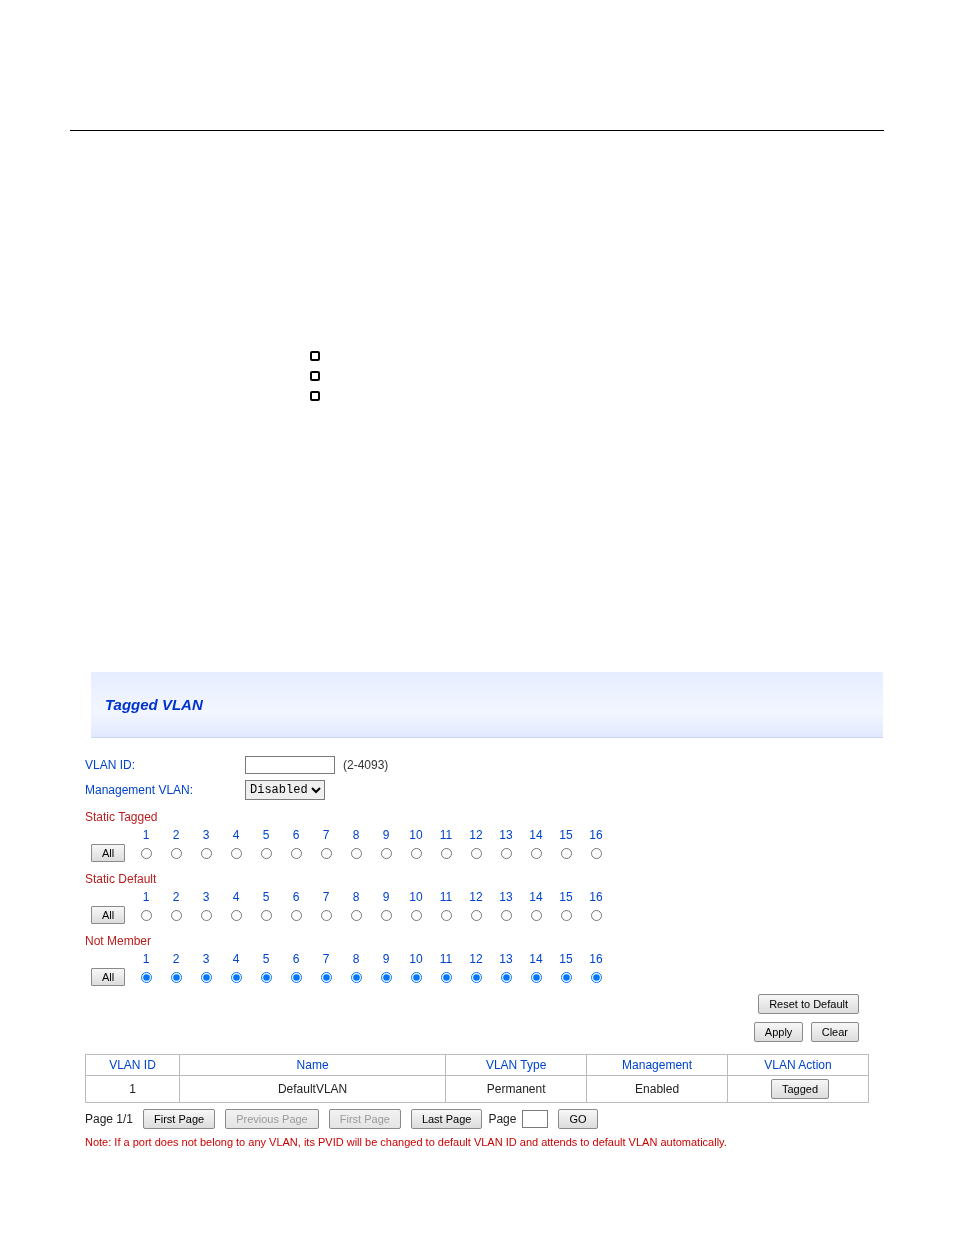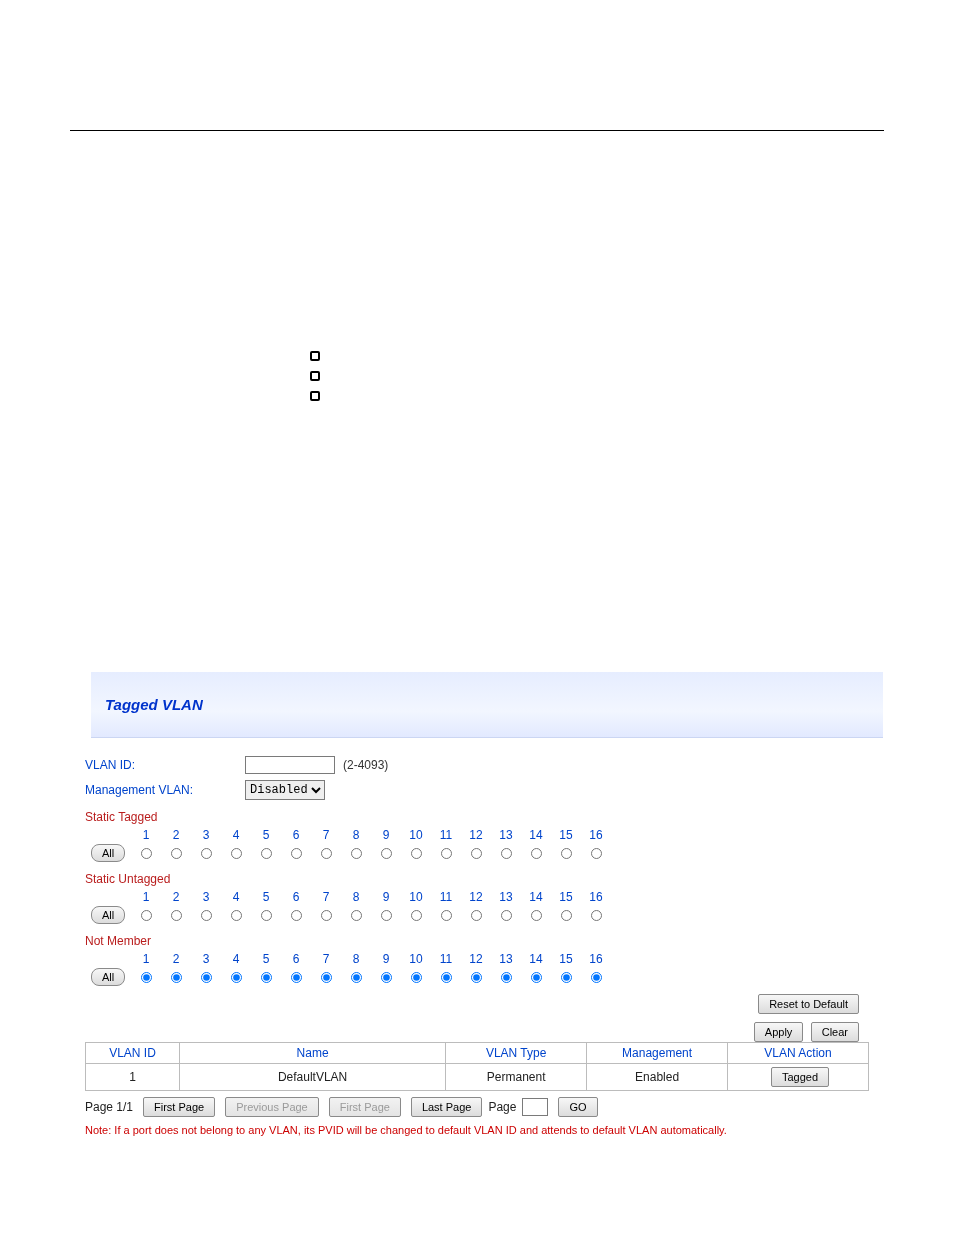--- a/index.html
+++ b/index.html
@@ -35,33 +35,33 @@
   select.sel { height: 20px; border: 1px solid #7a7a7a; font-size: 12px; font-family: Liberation Mono, monospace; }
   .hint { color: #333; font-size: 12px; }
 
   .section-label { color: #b91c1c; font-size: 12px; margin-top: 10px; margin-bottom: 2px; }
 
   .port-grid { display: grid; grid-template-columns: 46px repeat(16, 30px); align-items: center; }
   .port-grid .hdr { color: #0044cc; font-size: 12px; text-align: center; padding: 2px 0; }
   .port-grid .all-cell { text-align: center; }
   .port-grid .all-btn {
     width: 34px; height: 18px; font-size: 11px; border: 1px solid #8a8a8a;
-    background: linear-gradient(#f7f7f7,#dcdcdc); border-radius: 8px; cursor: pointer;
+    background: linear-gradient(#f7f7f7,#dcdcdc); border-radius: 1px; cursor: pointer;
   }
   .port-grid .radio-cell { text-align: center; }
   input.port-radio { width: 11px; height: 11px; vertical-align: middle; }
 
   .btn-row { margin-top: 8px; text-align: right; padding-right: 10px; }
   .btn {
     height: 20px; font-size: 11px; border: 1px solid #8a8a8a;
     background: linear-gradient(#f7f7f7,#dcdcdc); border-radius: 2px; cursor: pointer;
     padding: 0 10px; margin-left: 4px;
   }
 
-  table.list { width: 100%; border-collapse: collapse; margin-top: 0; font-size: 12px; }
+  table.list { width: 100%; border-collapse: collapse; margin-top: 12px; font-size: 12px; }
   table.list th { color: #0044cc; font-weight: normal; border: 1px solid #bcbcbc; padding: 3px 0; background: #fff; }
   table.list td { text-align: center; border: 1px solid #bcbcbc; padding: 3px 0; }
   table.list td .btn { }
 
   .pager { display: flex; align-items: center; gap: 6px; margin-top: 6px; font-size: 12px; }
   .pager .btn[disabled] { color: #9a9a9a; background: linear-gradient(#f2f2f2,#e4e4e4); cursor: default; }
   input.page-box { width: 26px; height: 18px; border: 1px solid #7a7a7a; font-size: 12px; text-align: center; }
 
   .note { color: #cc0000; font-size: 11px; margin-top: 6px; line-height: 1.3; }
   .note b { font-weight: normal; }
@@ -138,21 +138,21 @@
         <div class="radio-cell"><input type="radio" class="port-radio" name="port-9" style=""></div>
         <div class="radio-cell"><input type="radio" class="port-radio" name="port-10" style=""></div>
         <div class="radio-cell"><input type="radio" class="port-radio" name="port-11" style=""></div>
         <div class="radio-cell"><input type="radio" class="port-radio" name="port-12" style=""></div>
         <div class="radio-cell"><input type="radio" class="port-radio" name="port-13" style=""></div>
         <div class="radio-cell"><input type="radio" class="port-radio" name="port-14" style=""></div>
         <div class="radio-cell"><input type="radio" class="port-radio" name="port-15" style=""></div>
         <div class="radio-cell"><input type="radio" class="port-radio" name="port-16" style=""></div>
       </div>
 
-    <div class="section-label">Static Untagged</div>
+    <div class="section-label">Static Default</div>
     <div class="port-grid" id="grid-untagged">
         <div class="hdr"></div>
         <div class="hdr">1</div>
         <div class="hdr">2</div>
         <div class="hdr">3</div>
         <div class="hdr">4</div>
         <div class="hdr">5</div>
         <div class="hdr">6</div>
         <div class="hdr">7</div>
         <div class="hdr">8</div>

